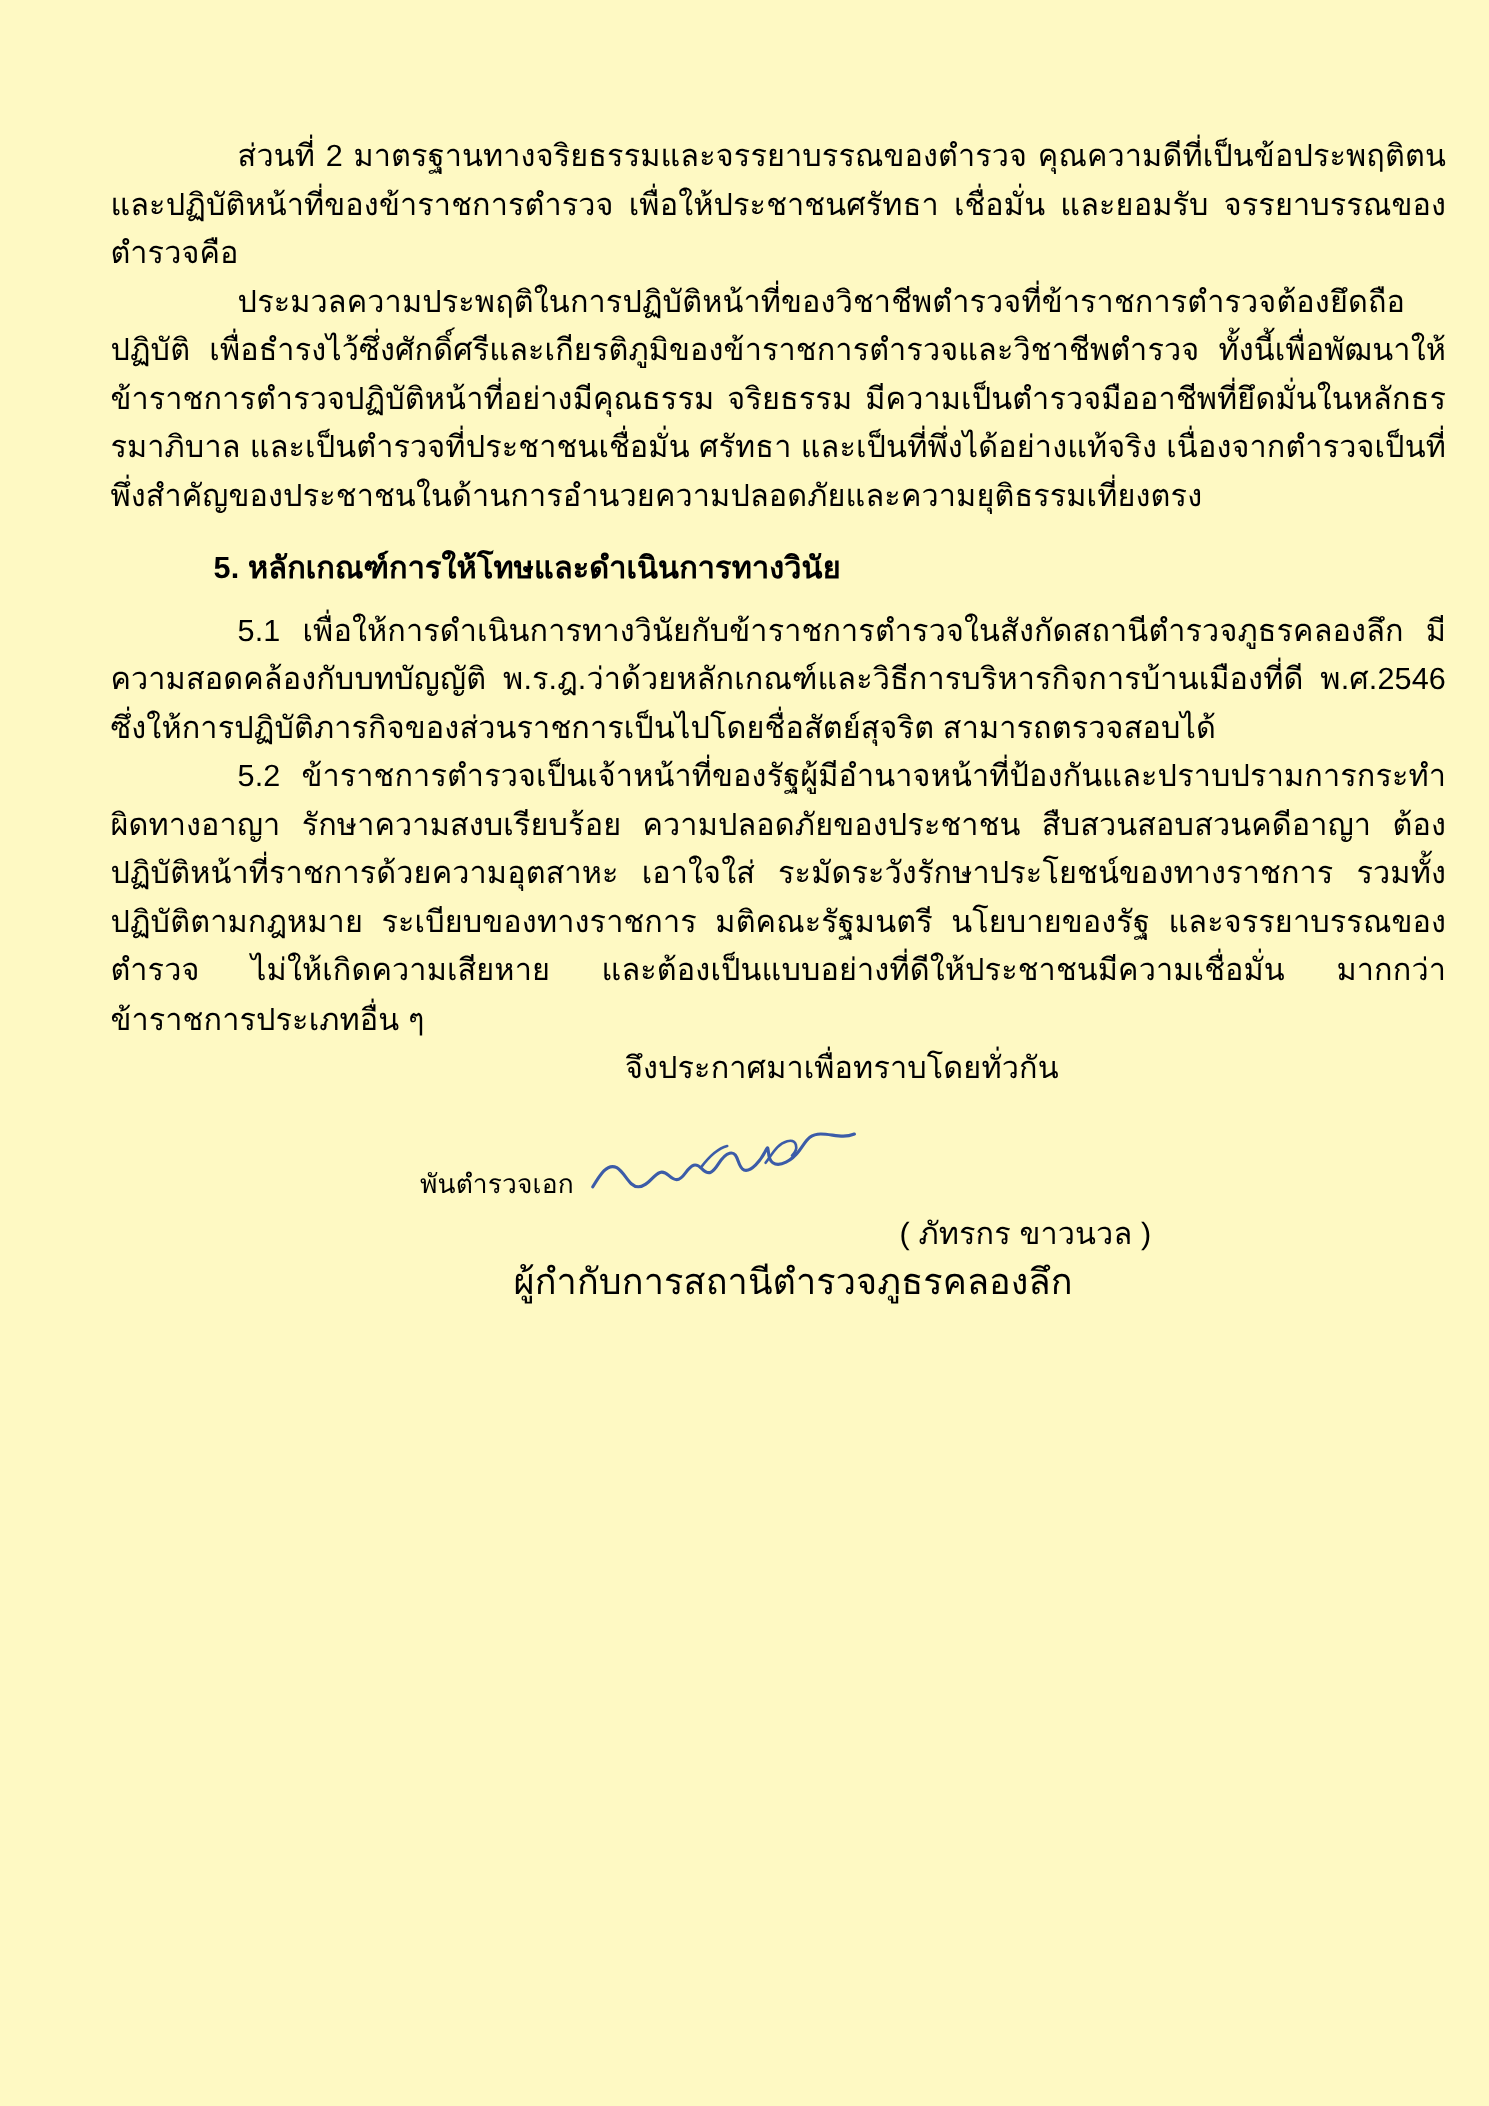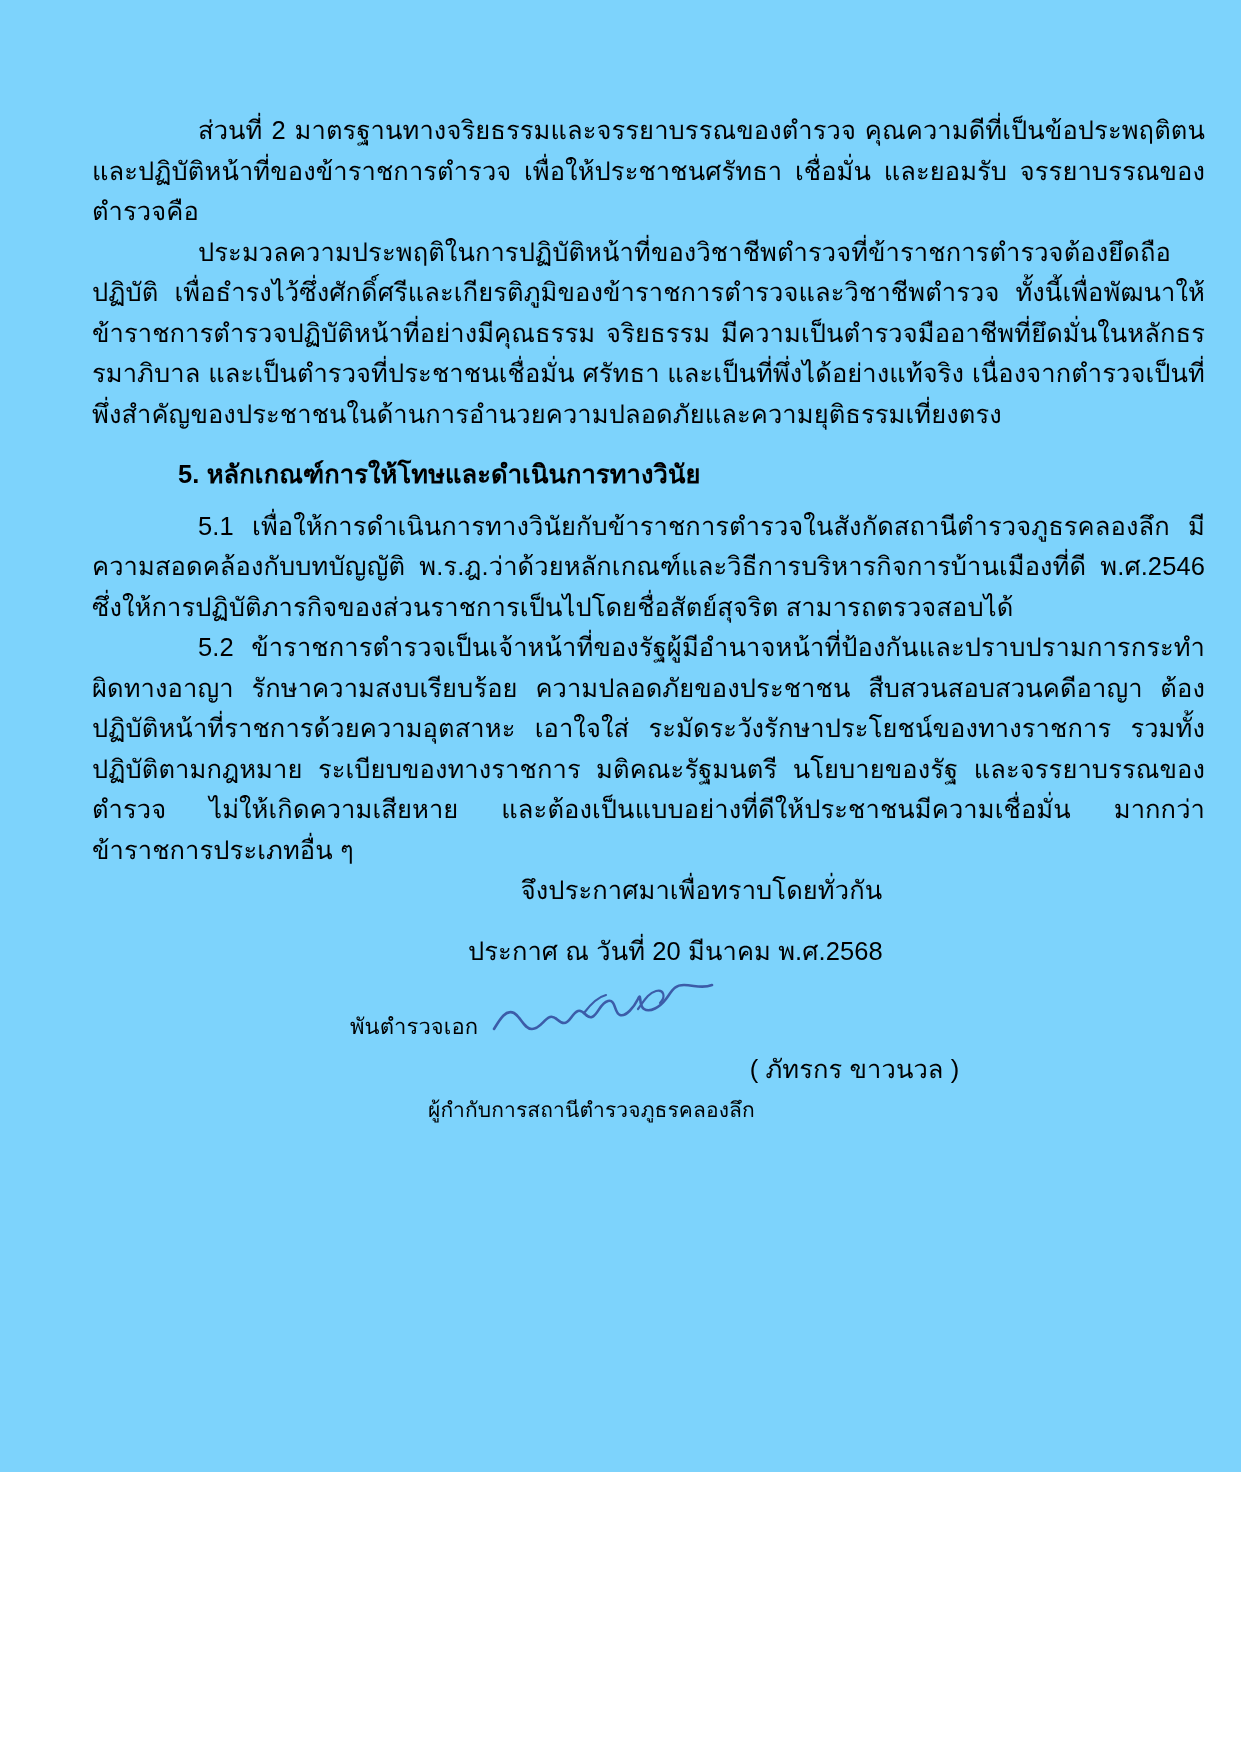--- a/index.html
+++ b/index.html
@@ -8,23 +8,23 @@
     padding: 0;
     background: #ffffff;
   }
   body {
     font-family: "Liberation Sans", "DejaVu Sans", sans-serif;
     color: #000000;
   }
   .page {
     position: relative;
     width: 1241px;
-    height: 1472px;
+    height: 1755px;
     margin: 0 auto;
-    background: #7dd3fc;
+    background: #fef9c3;
     box-sizing: border-box;
     padding: 110px 36px 0 92px;
     overflow: hidden;
   }
   .doc-body {
     font-size: 25.5px;
     line-height: 40.5px;
     text-align: justify;
     text-justify: inter-word;
     letter-spacing: 0.1px;
@@ -82,21 +82,21 @@
   }
   .sign-name {
     margin: 0;
     font-size: 25.5px;
     line-height: 40.5px;
     text-align: center;
     padding-left: 412px;
   }
   .sign-title {
     margin: 0;
-    font-size: 21px;
+    font-size: 30px;
     line-height: 40.5px;
     text-align: left;
     padding-left: 336px;
   }
 </style>
 </head>
 <body>
 
 <div class="page">
   <div class="doc-body">
@@ -113,21 +113,20 @@
 
     <p class="para">5.1 เพื่อให้การดำเนินการทางวินัยกับข้าราชการตำรวจในสังกัดสถานีตำรวจภูธรคลองลึก มีความสอดคล้องกับบทบัญญัติ พ.ร.ฎ.ว่าด้วยหลักเกณฑ์และวิธีการบริหารกิจการบ้านเมืองที่ดี พ.ศ.2546 ซึ่งให้การปฏิบัติภารกิจของส่วนราชการเป็นไปโดยชื่อสัตย์สุจริต สามารถตรวจสอบได้</p>
 
     <p class="para">5.2 ข้าราชการตำรวจเป็นเจ้าหน้าที่ของรัฐผู้มีอำนาจหน้าที่ป้องกันและปราบปรามการกระทำผิดทางอาญา รักษาความสงบเรียบร้อย ความปลอดภัยของประชาชน สืบสวนสอบสวนคดีอาญา ต้องปฏิบัติหน้าที่ราชการด้วยความอุตสาหะ เอาใจใส่ ระมัดระวังรักษาประโยชน์ของทางราชการ รวมทั้งปฏิบัติตามกฎหมาย ระเบียบของทางราชการ มติคณะรัฐมนตรี นโยบายของรัฐ และจรรยาบรรณของตำรวจ ไม่ให้เกิดความเสียหาย และต้องเป็นแบบอย่างที่ดีให้ประชาชนมีความเชื่อมั่น มากกว่าข้าราชการประเภทอื่น ๆ</p>
 
 
     <p class="closing">จึงประกาศมาเพื่อทราบโดยทั่วกัน</p>
 
     <div class="spacer-md"></div>
 
-    <p class="date-line">ประกาศ ณ วันที่ 20 มีนาคม พ.ศ.2568</p>
 
     <div class="sign-block">
       <div class="sign-row">
         <span class="sign-rank">พันตำรวจเอก</span>
         <svg class="sign-svg" viewBox="0 0 230 62">
           <path d="M6 50 C12 40, 18 30, 26 34 C33 38, 36 50, 44 50 C52 50, 56 40, 62 38
                    C68 36, 70 44, 76 44 C82 44, 84 34, 90 32 C96 30, 98 40, 104 38
                    C110 36, 112 24, 120 22 C128 20, 126 34, 132 36 C138 38, 146 28, 150 20
                    C154 12, 150 26, 156 30 C162 34, 172 28, 178 20 C184 12, 186 6, 196 6
                    C206 6, 214 10, 224 6" fill="none" stroke="#3c5ca8" stroke-width="2.6" stroke-linecap="round" stroke-linejoin="round"></path>

